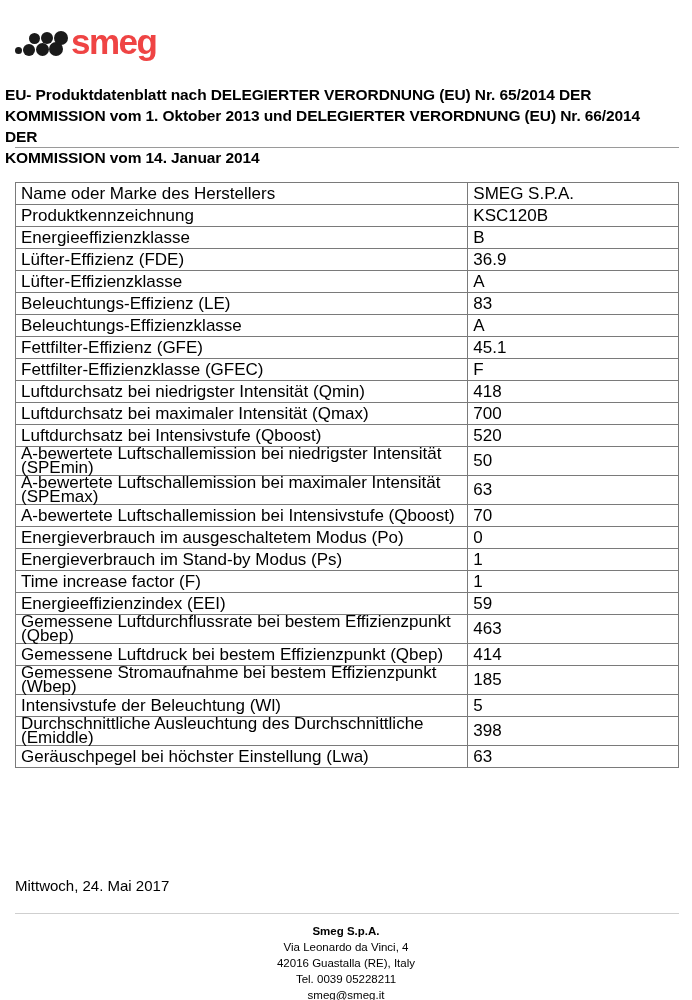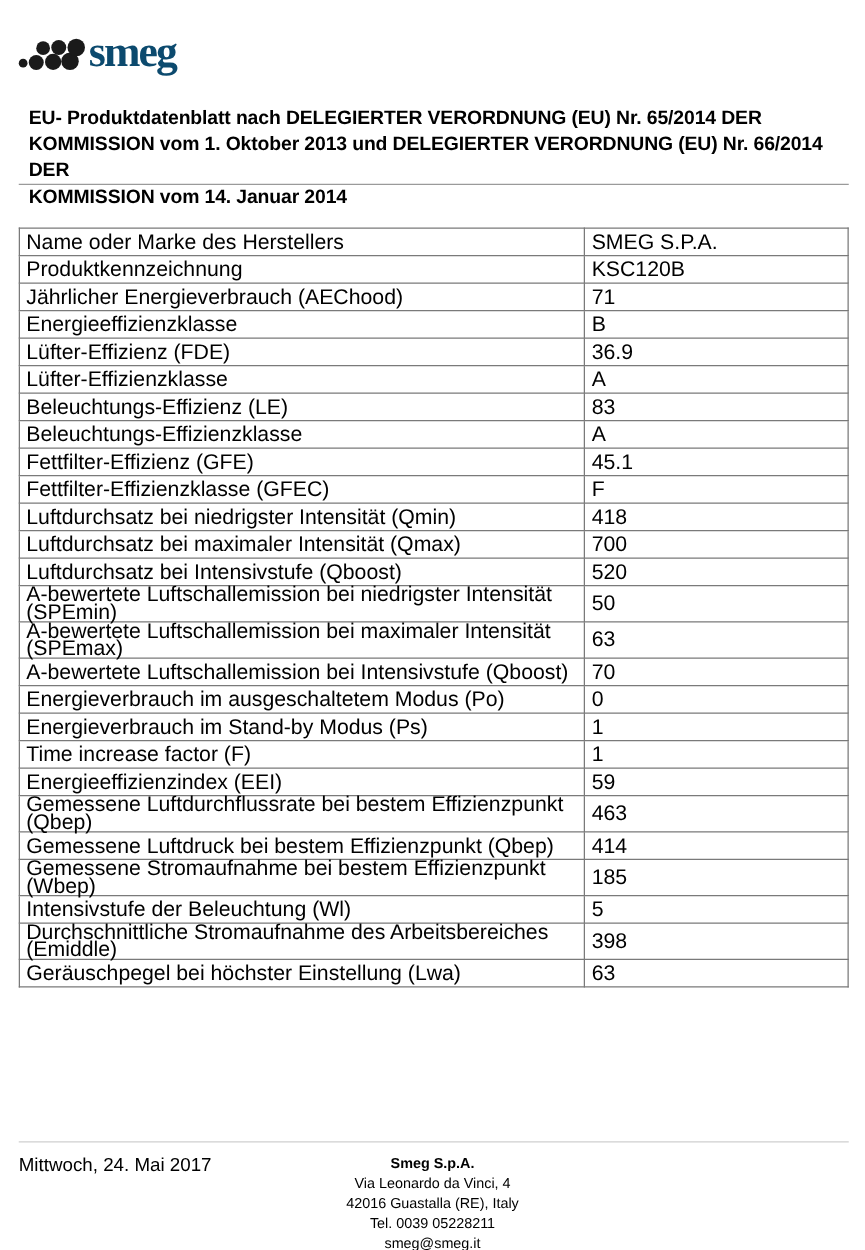--- a/index.html
+++ b/index.html
@@ -27,32 +27,32 @@
       position: relative;
       width: 55px;
       height: 28px;
     }
     .dot {
       position: absolute;
       border-radius: 50%;
       background: #1a1a1a;
     }
     .logo-word {
-      font-family: Liberation Serif, serif;
+      font-family: Liberation Sans, sans-serif;
       font-weight: bold;
       font-size: 35px;
       letter-spacing: -1.5px;
-      color: #0c4a6e;
+      color: #ef4444;
       line-height: 1;
       margin-left: 1px;
       margin-top: -6px;
     }
     .heading {
       position: absolute;
-      left: 23px;
+      left: 5px;
       top: 84px;
       width: 665px;
       font-size: 15.5px;
       font-weight: bold;
       line-height: 21px;
       letter-spacing: -0.1px;
       white-space: pre-line;
     }
     .heading-rule {
       position: absolute;
@@ -77,21 +77,20 @@
       vertical-align: middle;
       line-height: 14px;
     }
     table.data td.label { width: 442px; }
     table.data td.value { width: 200px; }
     .date {
       position: absolute;
       left: 15px;
       top: 877px;
       font-size: 15px;
-      margin-top: 47px;
     }
     .footer-rule {
       position: absolute;
       left: 15px;
       top: 913px;
       width: 664px;
       height: 0;
       border-top: 1px solid #cfcfcf;
     }
     .footer {
@@ -130,24 +129,20 @@
   <tbody id="table-body">
       <tr>
         <td class="label">Name oder Marke des Herstellers</td>
         <td class="value">SMEG S.P.A.</td>
       </tr>
       <tr>
         <td class="label">Produktkennzeichnung</td>
         <td class="value">KSC120B</td>
       </tr>
       <tr>
-        <td class="label">Jährlicher Energieverbrauch (AEChood)</td>
-        <td class="value">71</td>
-      </tr>
-      <tr>
         <td class="label">Energieeffizienzklasse</td>
         <td class="value">B</td>
       </tr>
       <tr>
         <td class="label">Lüfter-Effizienz (FDE)</td>
         <td class="value">36.9</td>
       </tr>
       <tr>
         <td class="label">Lüfter-Effizienzklasse</td>
         <td class="value">A</td>
@@ -218,21 +213,21 @@
       </tr>
       <tr>
         <td class="label">Gemessene Stromaufnahme bei bestem Effizienzpunkt (Wbep)</td>
         <td class="value">185</td>
       </tr>
       <tr>
         <td class="label">Intensivstufe der Beleuchtung (Wl)</td>
         <td class="value">5</td>
       </tr>
       <tr>
-        <td class="label">Durchschnittliche Stromaufnahme des Arbeitsbereiches (Emiddle)</td>
+        <td class="label">Durchschnittliche Ausleuchtung des Durchschnittliche (Emiddle)</td>
         <td class="value">398</td>
       </tr>
       <tr>
         <td class="label">Geräuschpegel bei höchster Einstellung (Lwa)</td>
         <td class="value">63</td>
       </tr>
     </tbody>
 </table>
 
 <div class="date">Mittwoch, 24. Mai 2017</div>

